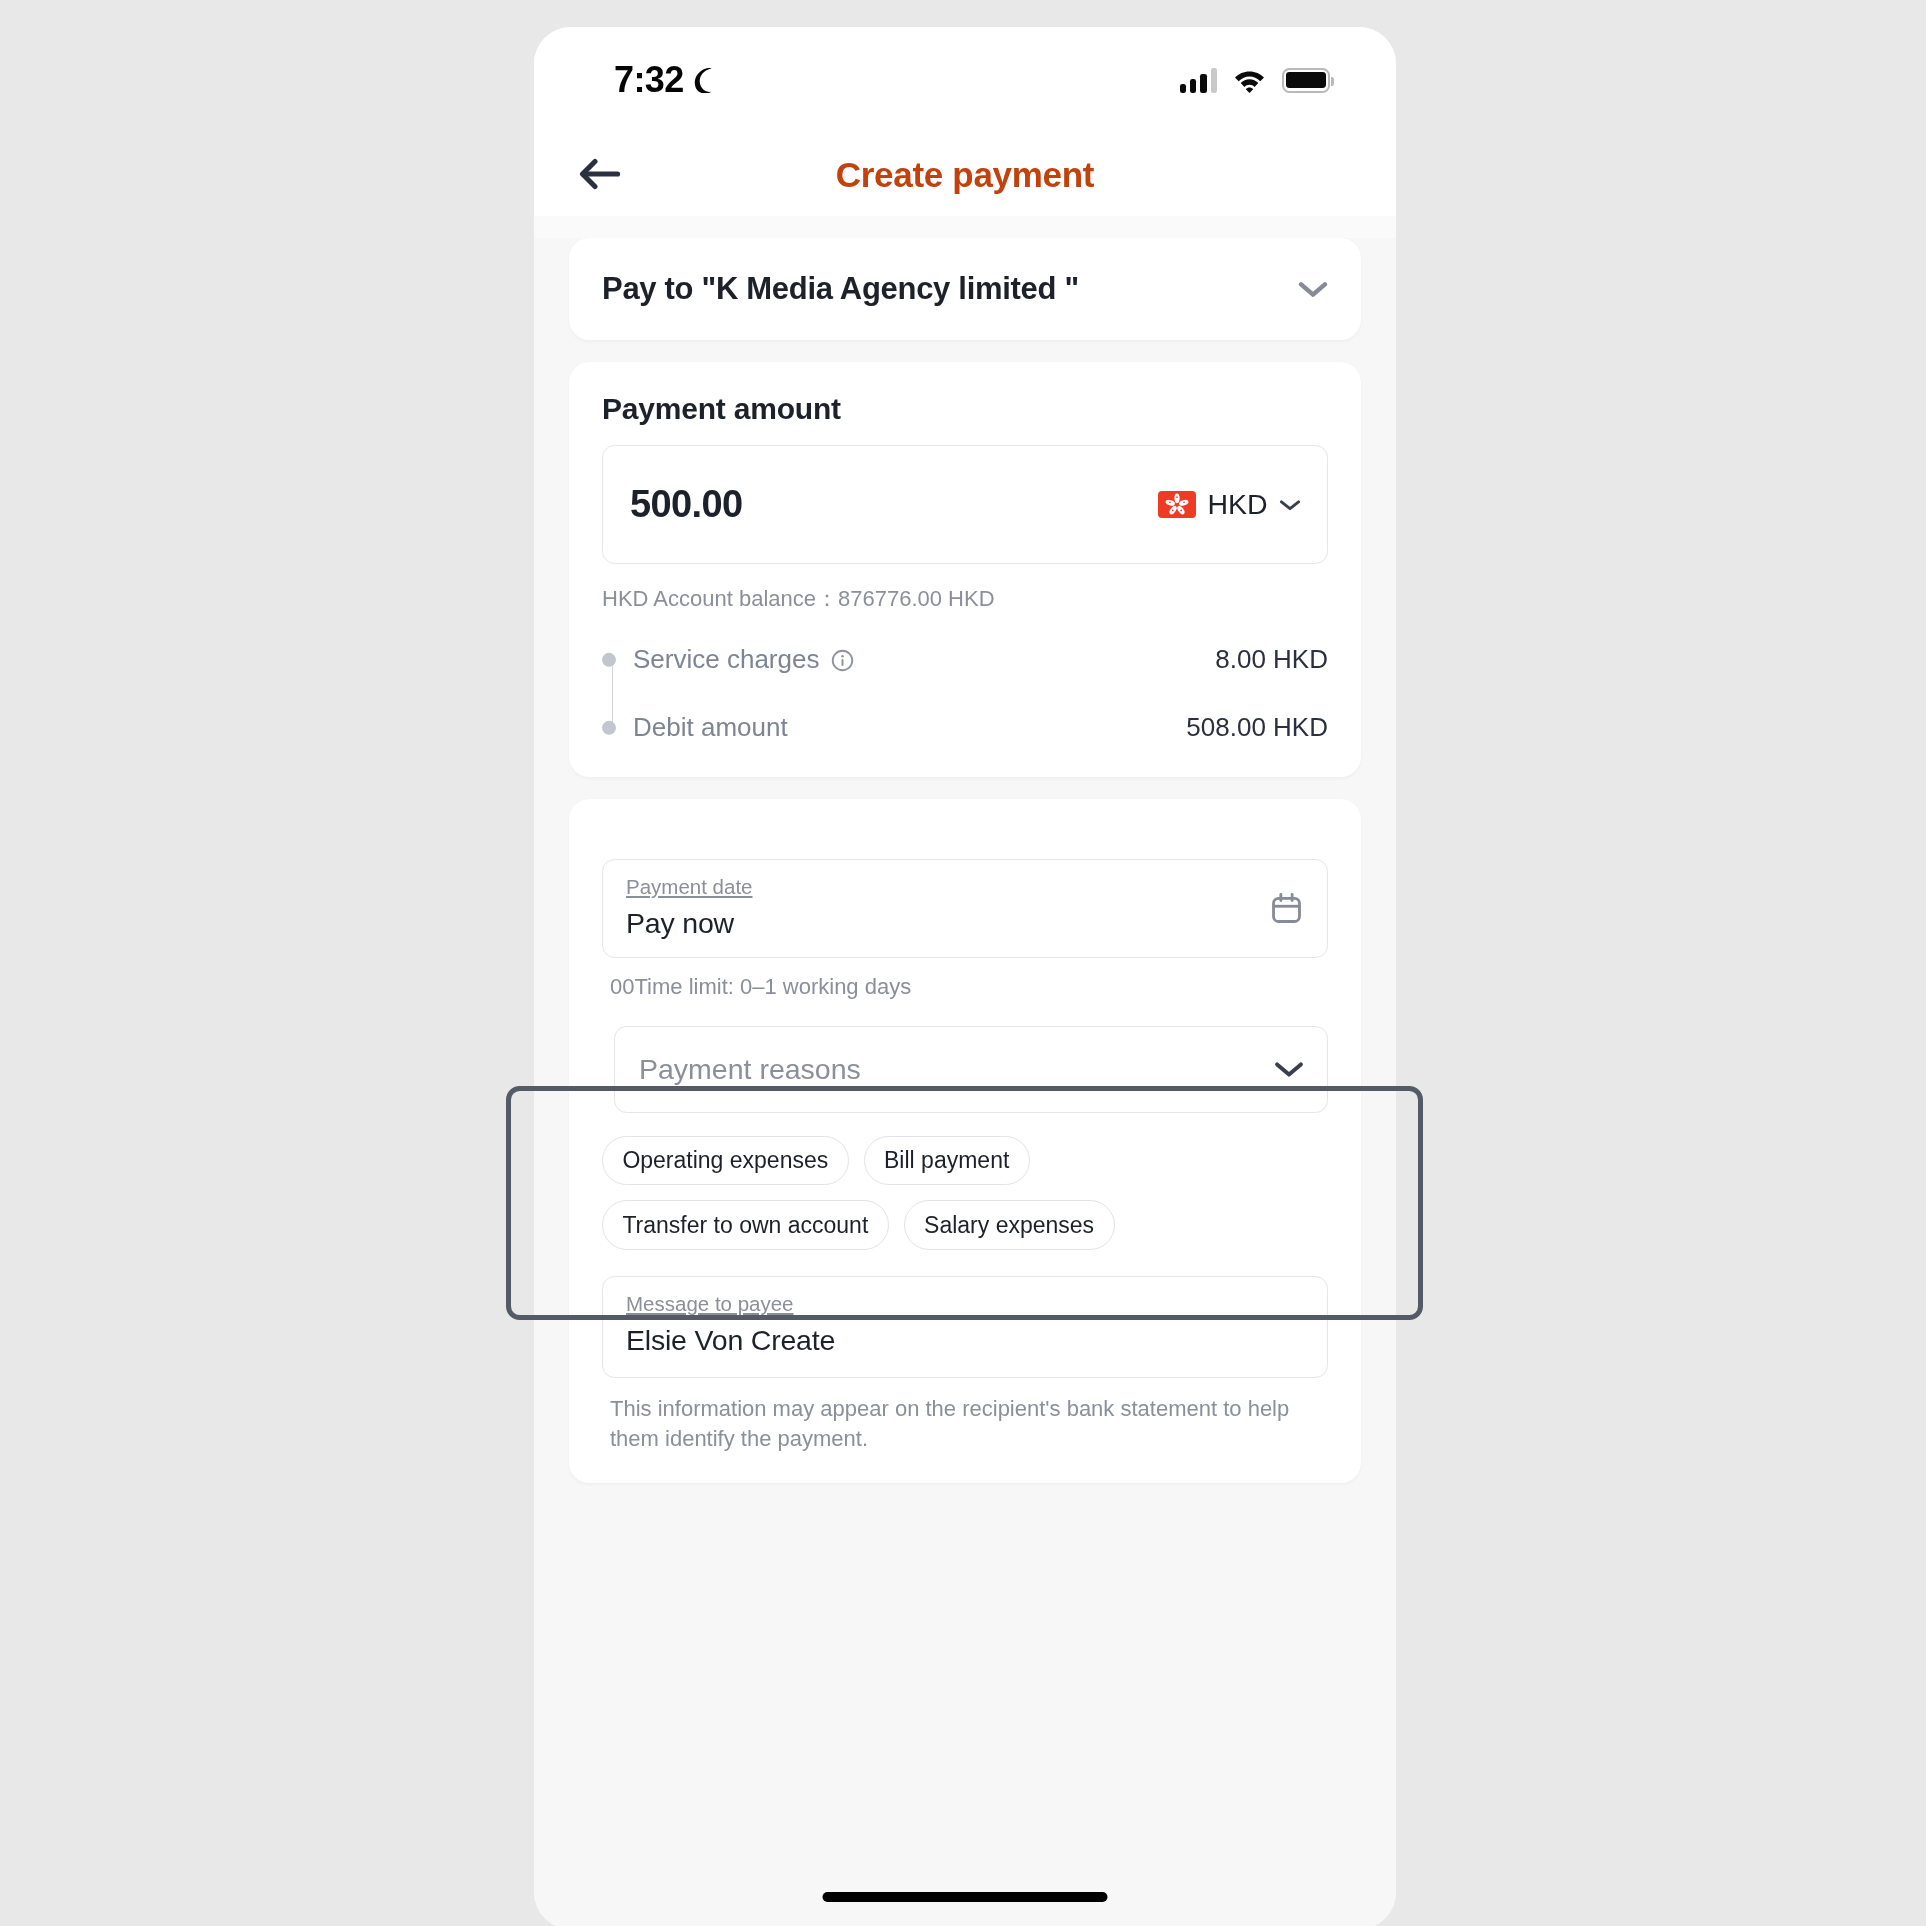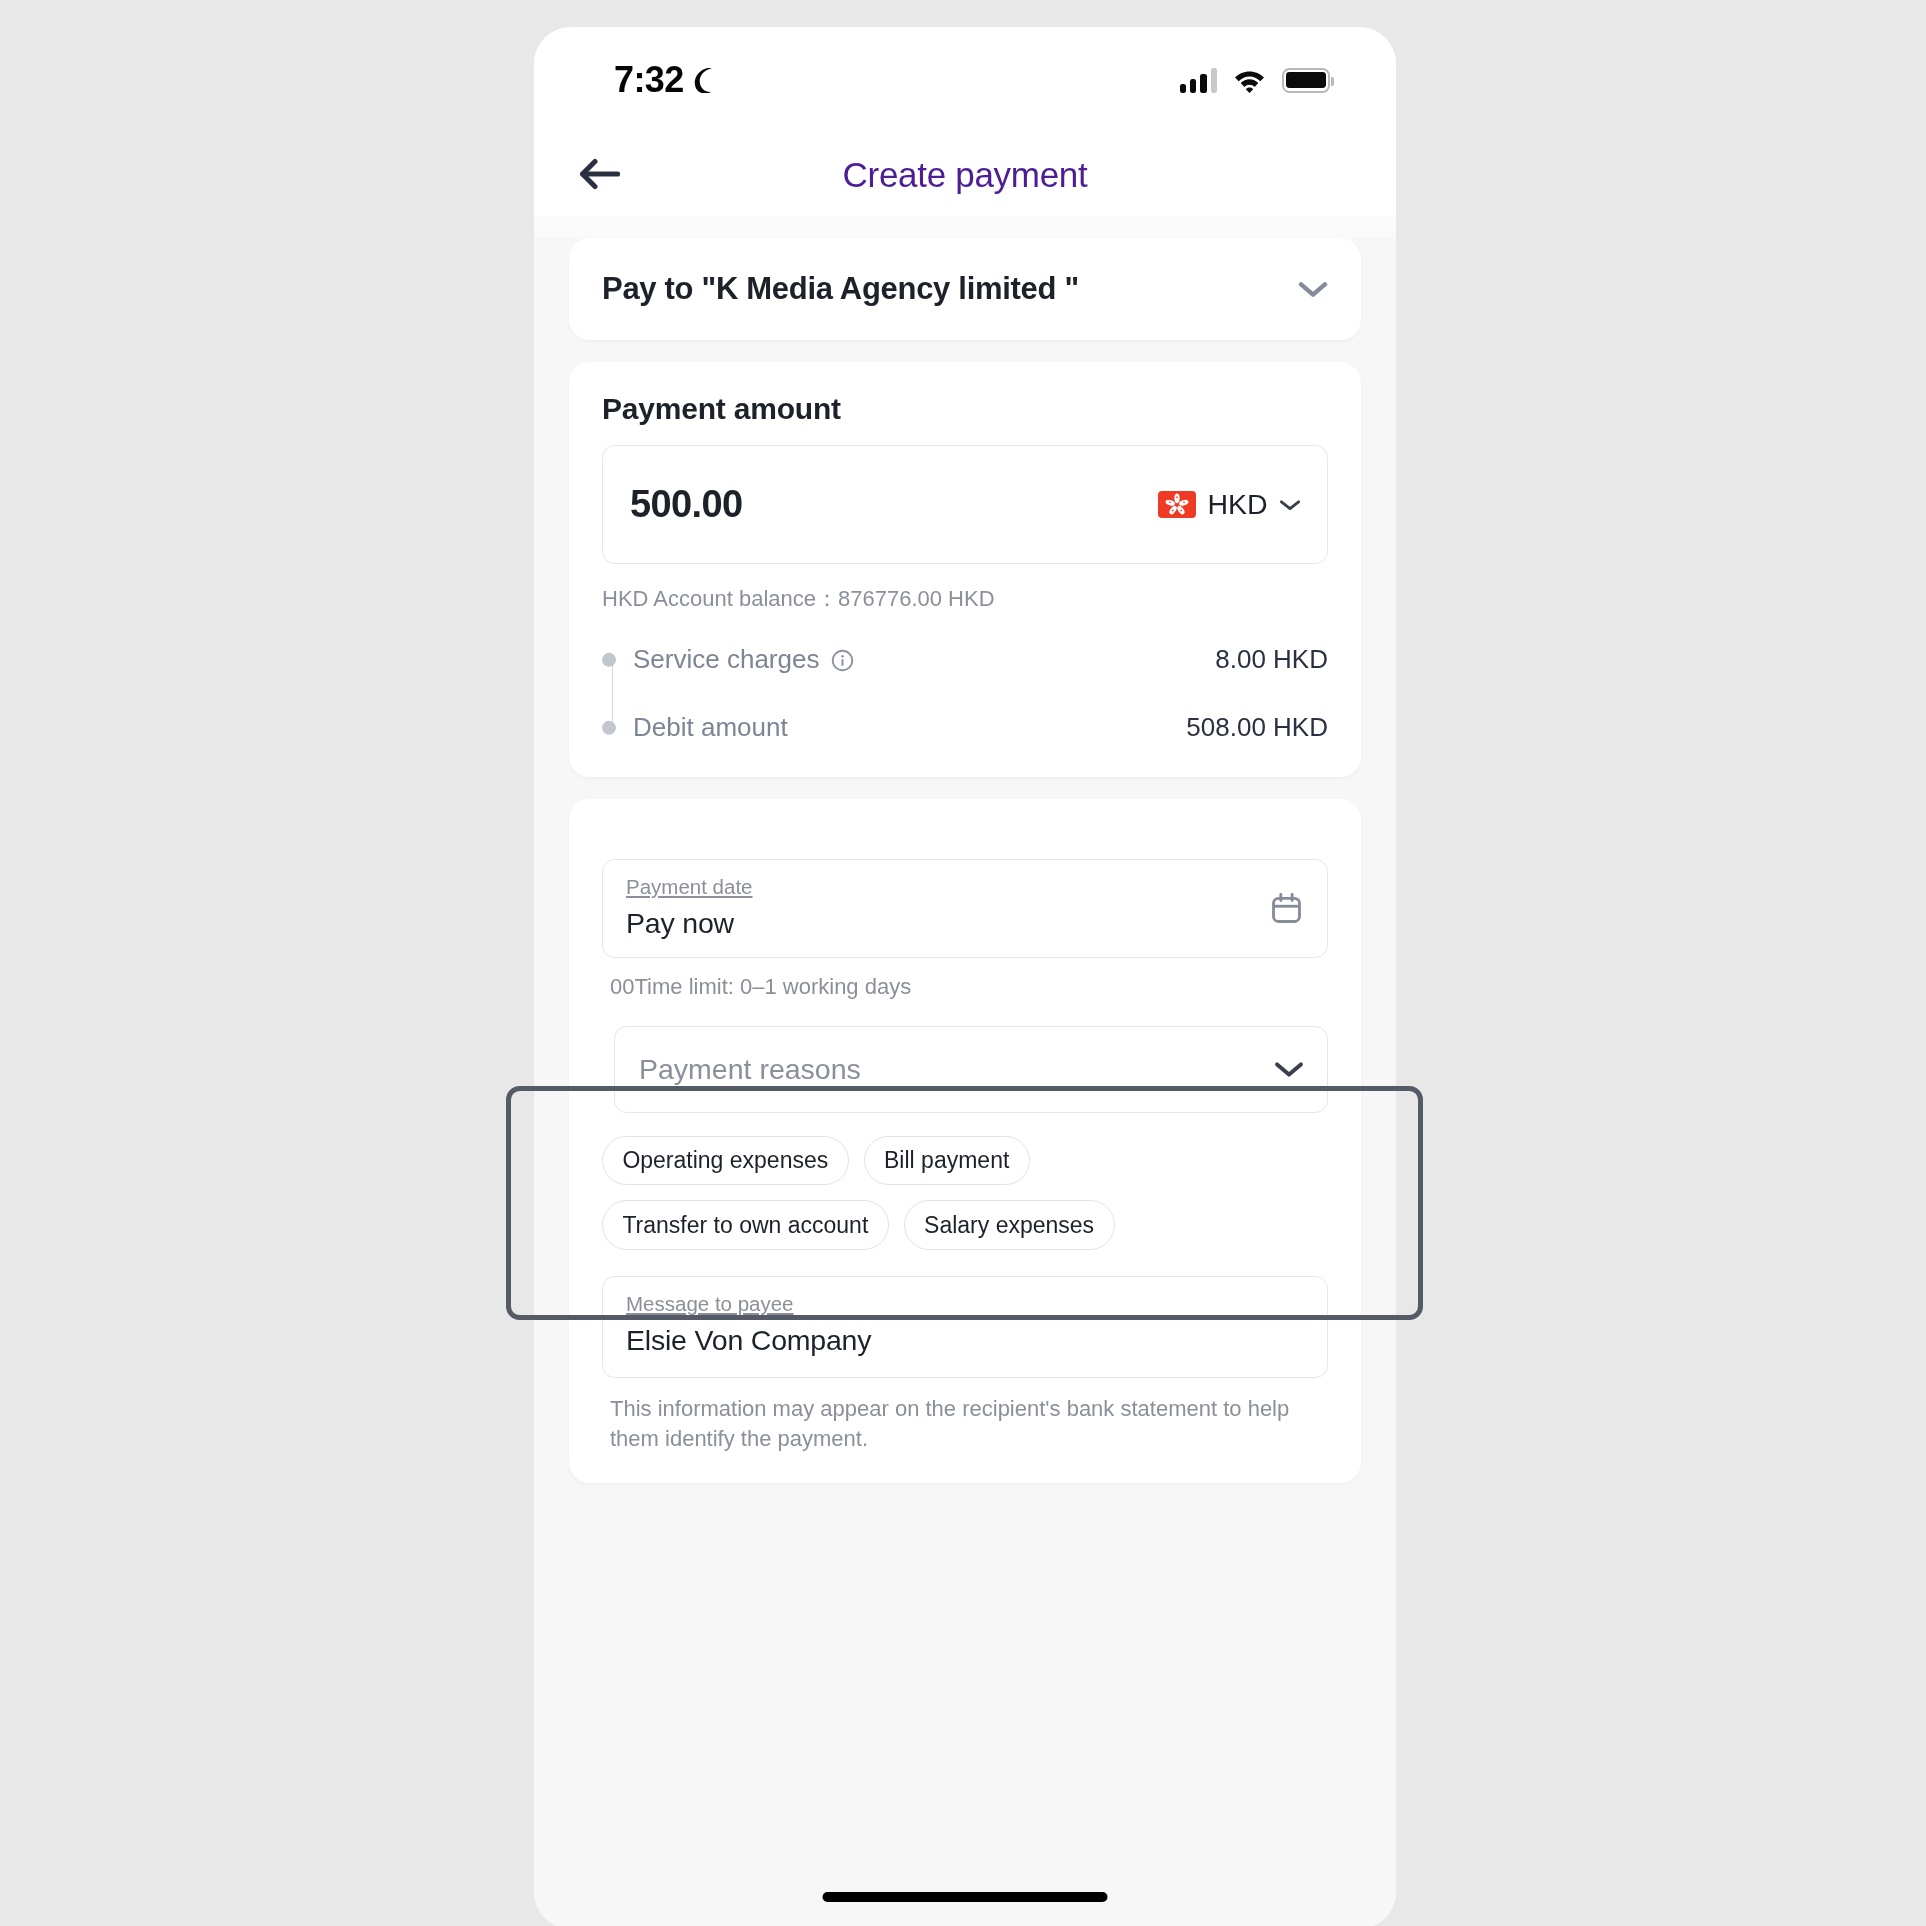--- a/index.html
+++ b/index.html
@@ -50,21 +50,21 @@
   .battery span { display: block; width: 100%; height: 100%; background: #0b0b0b; border-radius: 3.4px; }
 
   
   .appbar {
     height: 83px; background: #ffffff;
     display: flex; align-items: center; position: relative;
   }
   .back-btn { position: absolute; left: 34px; width: 63px; height: 57px; display: flex; align-items: center; justify-content: center; }
   .appbar-title {
     width: 100%; text-align: center;
-    font-size: 35px; font-weight: 400; color: #4c1d95; letter-spacing: -0.3px;
+    font-size: 35px; font-weight: 700; color: #c2410c; letter-spacing: -0.3px;
   }
 
   
   .screen { background: #f7f7f8; height: calc(1902px - 106px - 83px); position: relative; }
 
   .card {
     background: #ffffff; border-radius: 20.5px; margin: 0 35px;
     box-shadow: 0 1.1px 3.4px rgba(0,0,0,0.035);
   }
   .card + .card { margin-top: 22px; }
@@ -307,21 +307,21 @@
 
           <div class="chips">
             <span class="chip">Operating expenses</span>
             <span class="chip">Bill payment</span>
             <span class="chip">Transfer to own account</span>
             <span class="chip">Salary expenses</span>
           </div>
 
           <div class="msg-field">
             <span class="field-label" style="display:block;">Message to payee</span>
-            <span class="field-value" style="display:block;">Elsie Von Company</span>
+            <span class="field-value" style="display:block;">Elsie Von Create</span>
           </div>
 
           <div class="note">This information may appear on the recipient's bank statement to help them identify the payment.</div>
         </div>
       </div>
 
     </div>
 
     <div class="home-ind"></div>
   </div>

